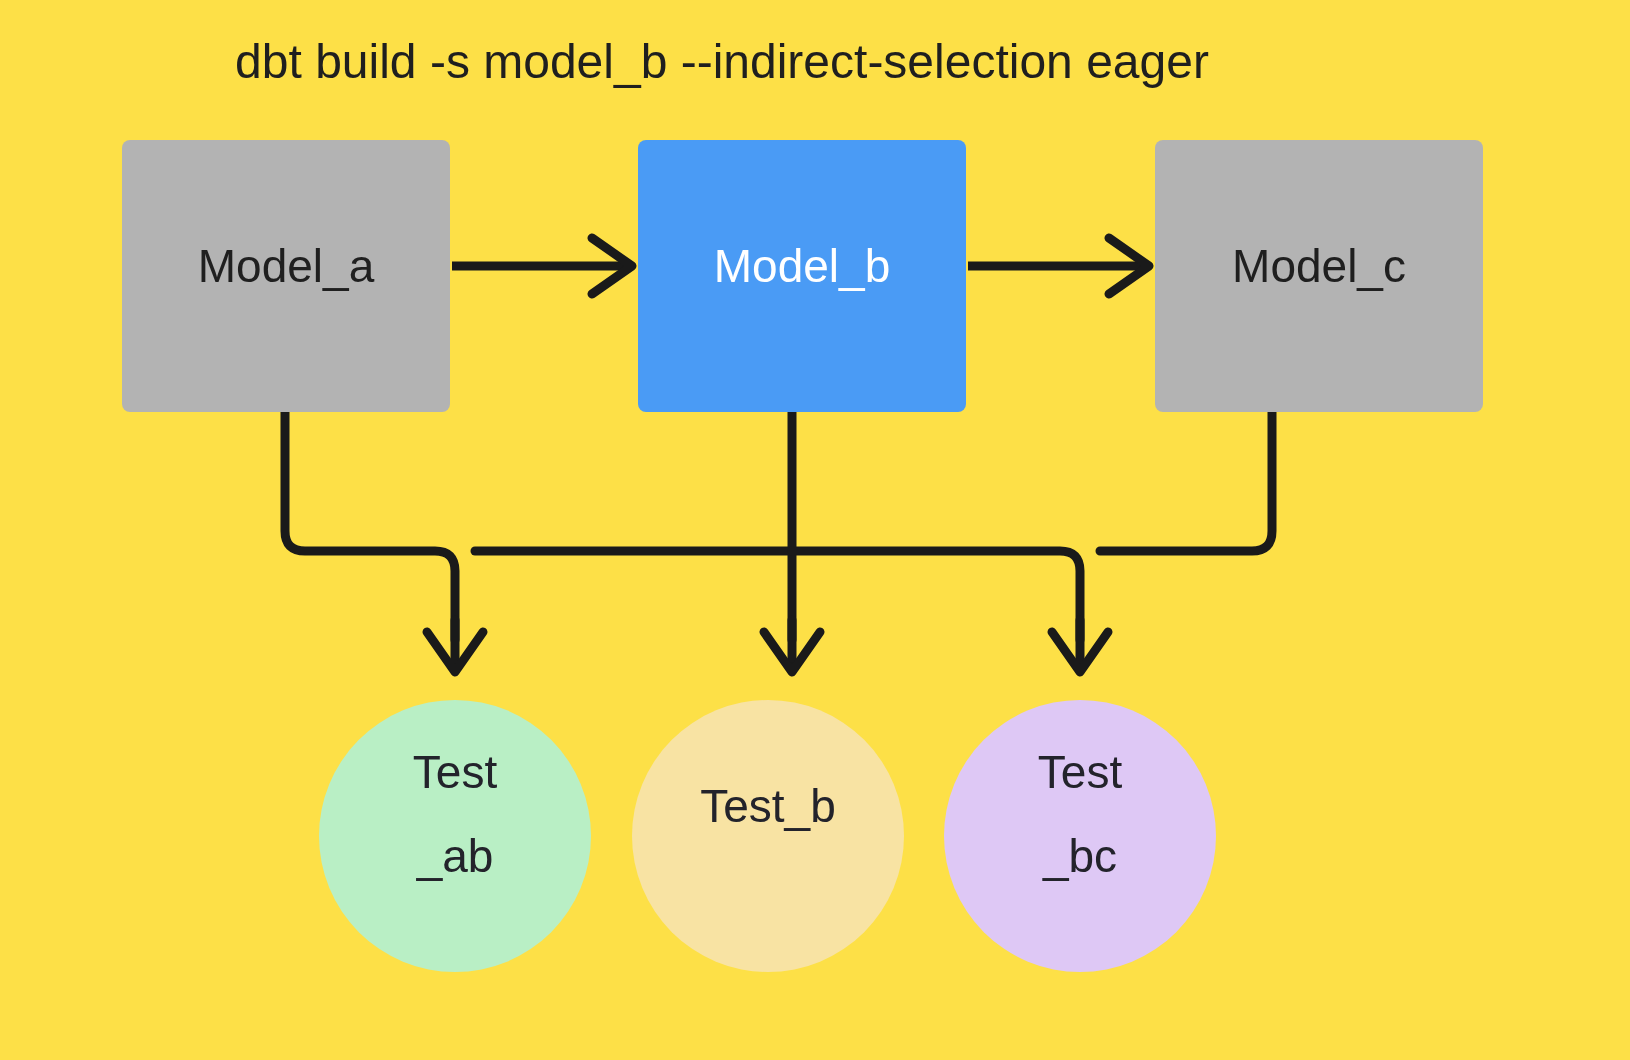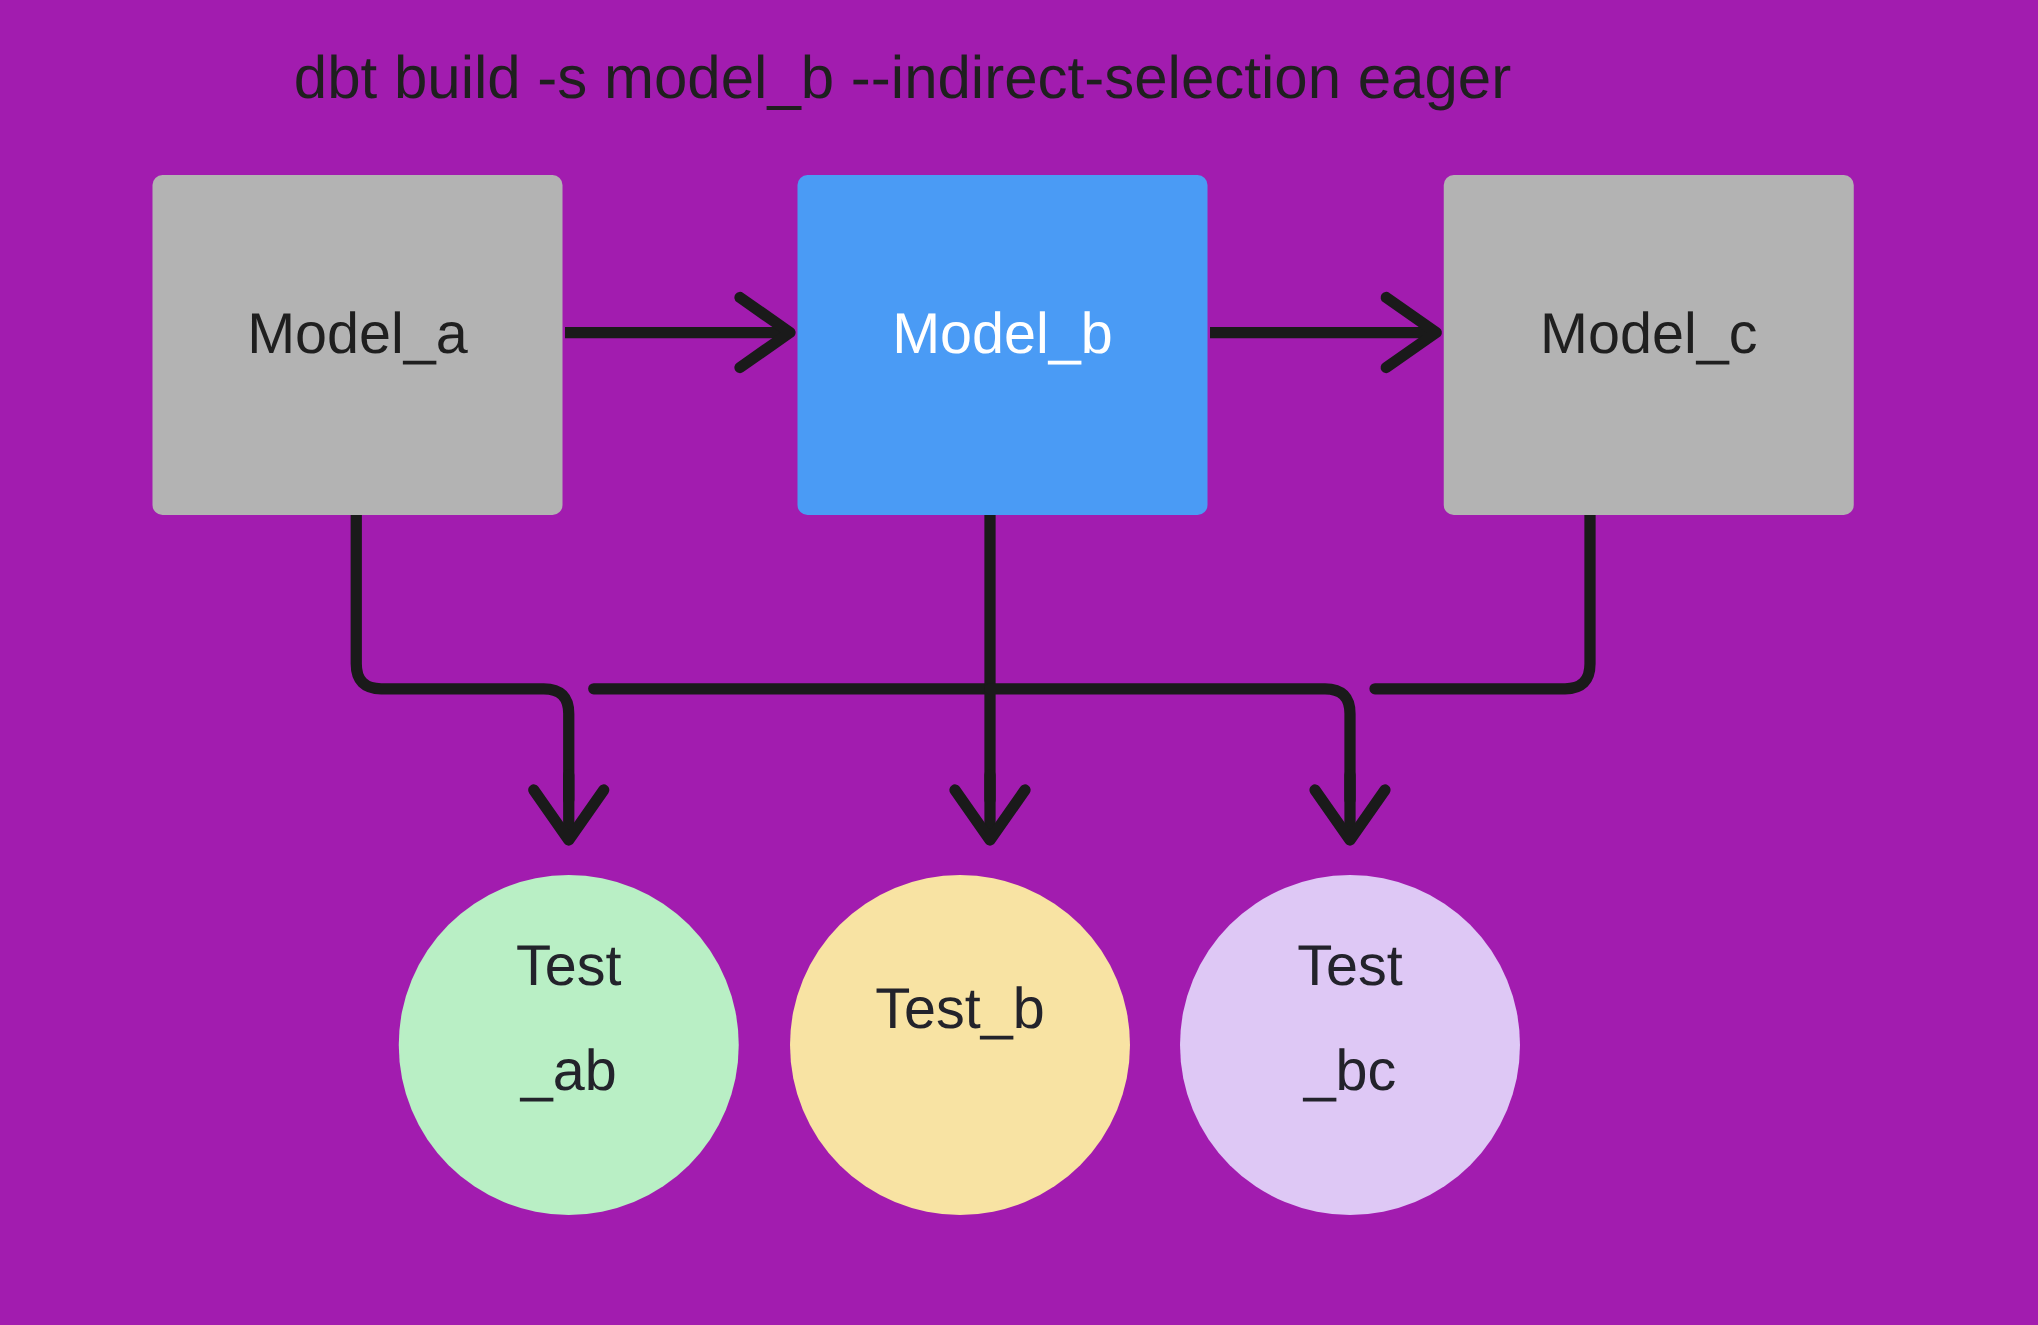--- a/index.html
+++ b/index.html
@@ -11,21 +11,21 @@
   body {
     width: 1630px;
     height: 1060px;
     font-family: "Liberation Sans", sans-serif;
     overflow: hidden;
   }
   #canvas {
     position: relative;
     width: 1630px;
     height: 1060px;
-    background: #a21caf;
+    background: #fde047;
   }
   #diagram {
     position: absolute;
     left: 0;
     top: 0;
     width: 1630px;
     height: 1060px;
     display: block;
   }
   .title-text {

